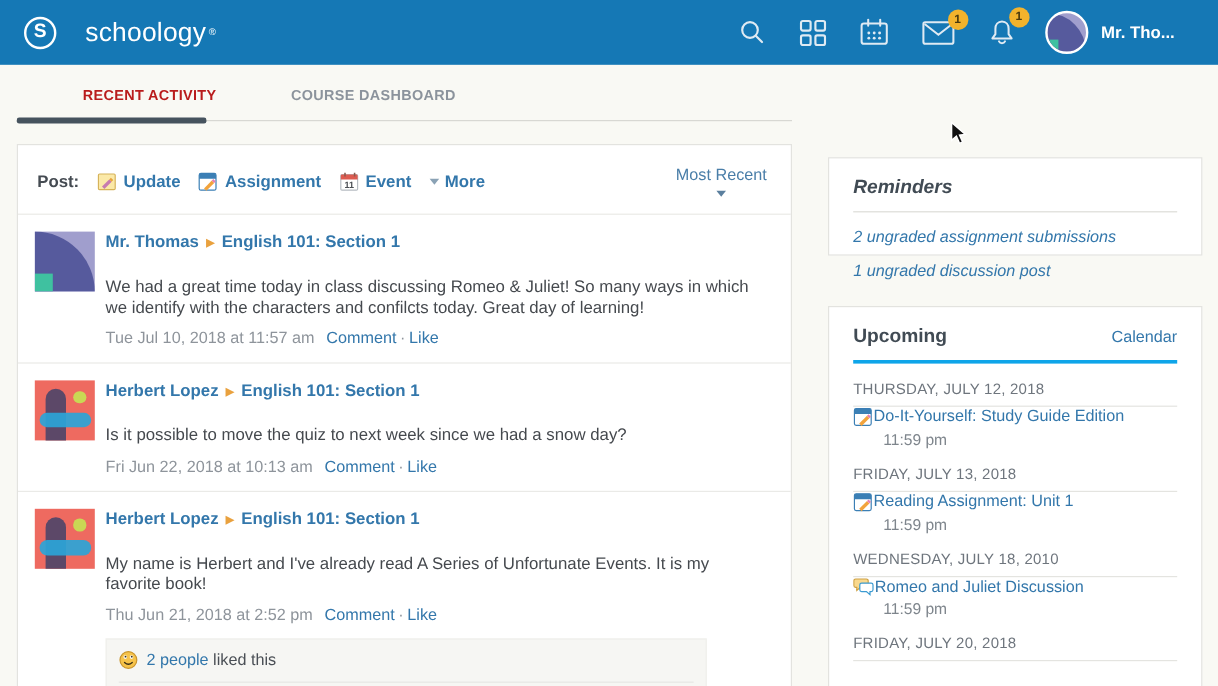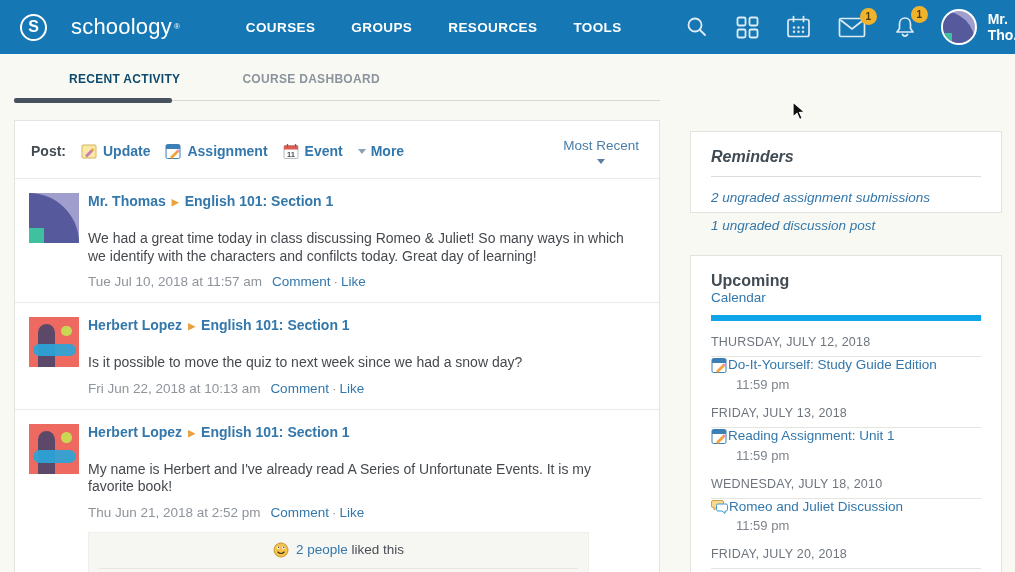--- a/index.html
+++ b/index.html
@@ -32,21 +32,21 @@
   .av-dark { position:absolute; inset:0; background:#565a9d; border-top-right-radius:100%; }
   .av-teal { position:absolute; left:0; bottom:0; width:30%; height:30%; background:#3fc1a0; }
   .av-herbert { background:#ee6a60; position:relative; overflow:hidden; }
   .h-arch { position:absolute; left:18%; top:14%; width:34%; height:90%; background:#5c4868; border-radius:999px 999px 0 0; }
   .h-dot { position:absolute; right:15%; top:17%; width:21%; height:21%; border-radius:50%; background:#c9d854; }
   .h-bar { position:absolute; left:8%; top:53%; width:86%; height:25%; background:#2ba5d8; border-radius:999px; opacity:.92; }
 
   
   .tabs { display:flex; position:relative; width:646px; margin-left:14px; height:50px; align-items:center; }
   .tab { font-size:12px; font-weight:700; letter-spacing:.3px; color:#8b939c; cursor:pointer; }
-  .tab.active { color:#0c4a6e;padding-left:24px; }
+  .tab.active { color:#b91c1c;padding-left:24px; }
   .tab.first { margin-left:31px; }
   .tab.second { margin-left:62px; }
   .tab-line { position:absolute; bottom:3px; left:0; width:100%; height:1px; background:#d8d8d3; }
   .tab-bar-active { position:absolute; bottom:1px; left:0; width:158px; height:5px; background:var(--tab-active,#46535e); border-radius:2px; }
 
   
   .feed-card { position:absolute; left:14px; top:120px; width:646px; min-height:470px; background:#fff; border:1px solid #e3e3df; }
   .composer { display:flex; align-items:center; padding:17px 20px 14px 16px; }
   .post-label { font-weight:700; font-size:14px; color:#454b52; }
   .action { display:flex; align-items:center; gap:5px; margin-left:15px; color:var(--link,#3377ab); font-weight:700; font-size:14px; cursor:pointer; }
@@ -60,55 +60,49 @@
   .post-content { margin-left:9px; width:566px; }
   .byline { font-size:14px; font-weight:700; }
   .byline a { color:var(--link,#3377ab); }
   .crumb { color:var(--caret-orange,#e9a13e); font-size:9px; margin:0 6px; position:relative; top:-1px; }
   .pbody { font-size:14px; color:#45494e; line-height:1.25; margin-top:21px; }
   .pmeta { margin-top:9px; font-size:13.5px; color:#8e949b; }
   .pmeta a { color:var(--link,#3377ab); }
   .meta-dot { color:#8e949b; margin:0 3px; }
 
   .liked-box { margin:12px 0 2px 0; width:501px; background:#f6f6f3; border:1px solid #efefec; padding:9px 10px 11px; }
-  .liked-row { display:flex; align-items:center; gap:7px; font-size:13.5px; color:#4a4f55; padding-bottom:10px; border-bottom:1px solid #e7e7e4;justify-content:center; }
+  .liked-row { display:flex; align-items:center; gap:7px; font-size:13.5px; color:#4a4f55; padding-bottom:10px; border-bottom:1px solid #e7e7e4; }
   .liked-row a { color:var(--link,#3377ab); }
   .comment-input { margin-top:10px; width:481px; height:27px; border:1px solid #c9c9c6; font-size:13.5px; color:#444; padding:4px 8px; background:#fff; font-family:"Liberation Sans",sans-serif; }
   .comment-input::placeholder { color:#a9aeb3; }
 
   
   .side-card { position:absolute; background:#fff; border:1px solid #e3e3df; width:312px; padding:16px 20px; left:690px; }
   #reminders-card { top:131px; height:82px;font-style:italic; }
   #upcoming-card { top:255px; height:345px; }
   .side-title { font-size:16px; font-weight:700; color:#414b54; padding-bottom:10px; border-bottom:1px solid #dcdcd8; }
   .reminder-link { display:block; margin-top:13px; font-size:13.5px; color:var(--link,#3377ab); }
-  .up-head { display:flex; justify-content:space-between; align-items:baseline; padding-bottom:10px; border-bottom:6px solid #0ea5e9;flex-direction:column; }
+  .up-head { display:flex; justify-content:space-between; align-items:baseline; padding-bottom:10px; border-bottom:3px solid #0ea5e9; }
   .up-head .side-title { border:none; padding:0; }
   .cal-link { font-size:13.5px; color:var(--link,#3377ab); }
   .up-date { margin-top:14px; font-size:12.5px; color:#6e757d; padding-bottom:7px; border-bottom:1px solid #e4e4e0; letter-spacing:.2px; }
   .up-item { display:flex; align-items:flex-start; gap:0; }
   .up-title { font-size:13.5px; color:var(--link,#3377ab); line-height:1.2; }
   .up-time { margin:3px 0 3px 25px; font-size:13px; color:#7e858c; }
 
   .cursor { position:absolute; left:792px; top:101px; pointer-events:none; }
 </style>
 </head>
 <body>
 
 <div class="navbar">
   <div class="brand">
     <span class="s-circle">S</span>
     <span class="brand-text">schoology</span>
     <span class="reg-mark">®</span>
-  </div>
-  <div class="nav-links">
-    <span class="nav-link">COURSES</span>
-    <span class="nav-link">GROUPS</span>
-    <span class="nav-link">RESOURCES</span>
-    <span class="nav-link">TOOLS</span>
   </div>
   <div class="nav-right">
     <span class="icon-btn">
       <svg width="24" height="24" viewBox="0 0 24 24" fill="none" stroke="#dfeaf3" stroke-width="1.8">
         <circle cx="10" cy="10" r="6.5"></circle>
           <line x1="15" y1="15" x2="20" y2="20" stroke-linecap="round"></line>
       </svg>
     </span>
     <span class="icon-btn">
       <svg width="23" height="23" viewBox="0 0 23 23" fill="none" stroke="#dfeaf3" stroke-width="1.8">

